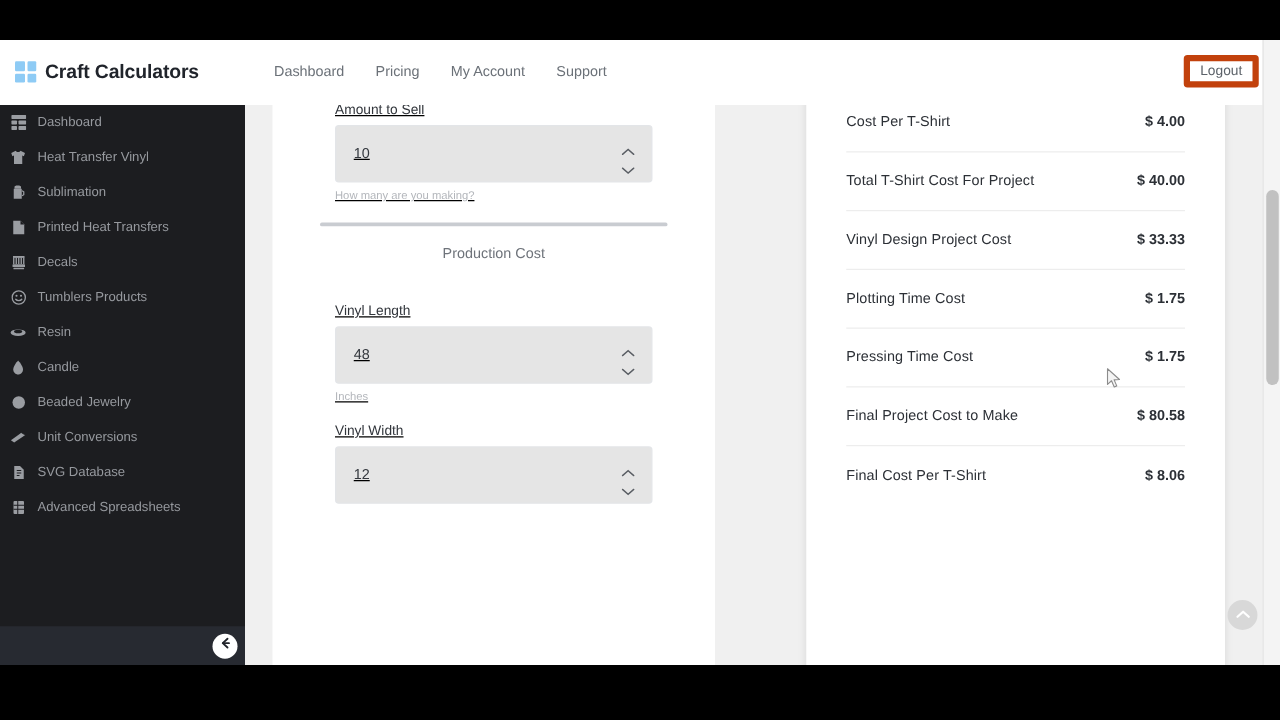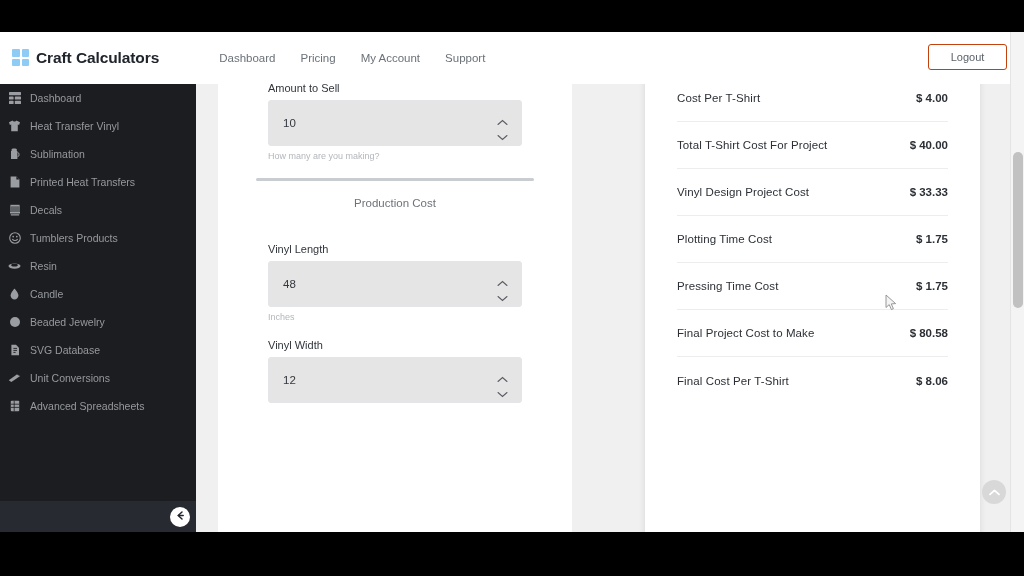--- a/index.html
+++ b/index.html
@@ -53,22 +53,22 @@
   .topnav {
     display: flex; align-items: center;
     gap: 25px;
     margin-left: 60px;
   }
   .topnav a {
     font-size: 11.5px; color: #6b7178; text-decoration: none;
   }
   .logout-btn {
     position: absolute; right: 17px; top: 12px;
-    width: 79px; height: 26px;
-    border: 1px solid #c2410c; border-radius: 3px;
+    width: 60px; height: 26px;
+    border: 5px solid #c2410c; border-radius: 3px;
     background: #fff;
     font-size: 11px; color: #5c6269;
     display: flex; align-items: center; justify-content: center;
     cursor: pointer;
   }
   
   #sidebar {
     position: absolute; left: 0; top: 52px;
     width: 196px; height: 448px;
     background: #1c1d20;
@@ -112,21 +112,21 @@
     background: #f0f0f0;
   }
   
   #formcard {
     position: absolute; left: 218px; top: 0;
     width: 354px; height: 500px;
     background: #ffffff;
     overflow: hidden;
   }
   .form-inner { position: absolute; left: 0; top: -28px; width: 354px; }
-  .field { padding: 0 50px 0 50px; }
+  .field { padding: 0 50px 0 50px; text-decoration: underline; }
   .field-label {
     font-size: 11px; color: #31353b; margin-bottom: 6px;
   }
   .spinner-wrap {
     position: relative;
     height: 46px;
     border: 1px solid #e3e5e8;
     border-radius: 3px;
     background: #e5e5e5;
     display: flex; align-items: center;
@@ -435,35 +435,35 @@
           <div class="side-item">
             <span class="side-icon">
               <svg width="12" height="12" viewBox="0 0 12 12">
                 <circle cx="6" cy="6" r="5" fill="#9a9da2"></circle>
               </svg>
             </span>
             <span class="side-label">Beaded Jewelry</span>
           </div>
           <div class="side-item">
             <span class="side-icon">
+              <svg width="14" height="10" viewBox="0 0 14 10">
+                <path d="M0.8 7.4 L9.8 0.9 L13.2 2.9 L3.6 9.2 Z" fill="#9a9da2"></path>
+                <path d="M9.8 0.9 L13.2 2.9" stroke="#1c1d20" stroke-width="0.6"></path>
+              </svg>
+            </span>
+            <span class="side-label">Unit Conversions</span>
+          </div>
+          <div class="side-item">
+            <span class="side-icon">
               <svg width="10" height="12" viewBox="0 0 10 12">
                 <path d="M1.4 0.8 L6 0.8 L9 3.8 L9 11.2 L1.4 11.2 Z" fill="#9a9da2"></path>
                 <path d="M3.4 4.4 L7 4.4 M3.4 6.4 L7 6.4 M3.4 8.4 L5.6 8.4" stroke="#1c1d20" stroke-width="0.9"></path>
               </svg>
             </span>
             <span class="side-label">SVG Database</span>
-          </div>
-          <div class="side-item">
-            <span class="side-icon">
-              <svg width="14" height="10" viewBox="0 0 14 10">
-                <path d="M0.8 7.4 L9.8 0.9 L13.2 2.9 L3.6 9.2 Z" fill="#9a9da2"></path>
-                <path d="M9.8 0.9 L13.2 2.9" stroke="#1c1d20" stroke-width="0.6"></path>
-              </svg>
-            </span>
-            <span class="side-label">Unit Conversions</span>
           </div>
           <div class="side-item">
             <span class="side-icon">
               <svg width="10" height="12" viewBox="0 0 10 12">
                 <rect x="0.8" y="0.8" width="8.4" height="10.4" rx="0.8" fill="#9a9da2"></rect>
                 <path d="M0.8 4.2 L9.2 4.2 M0.8 7.4 L9.2 7.4 M4.2 0.8 L4.2 11.2" stroke="#1c1d20" stroke-width="0.8"></path>
               </svg>
             </span>
             <span class="side-label">Advanced Spreadsheets</span>
           </div>

